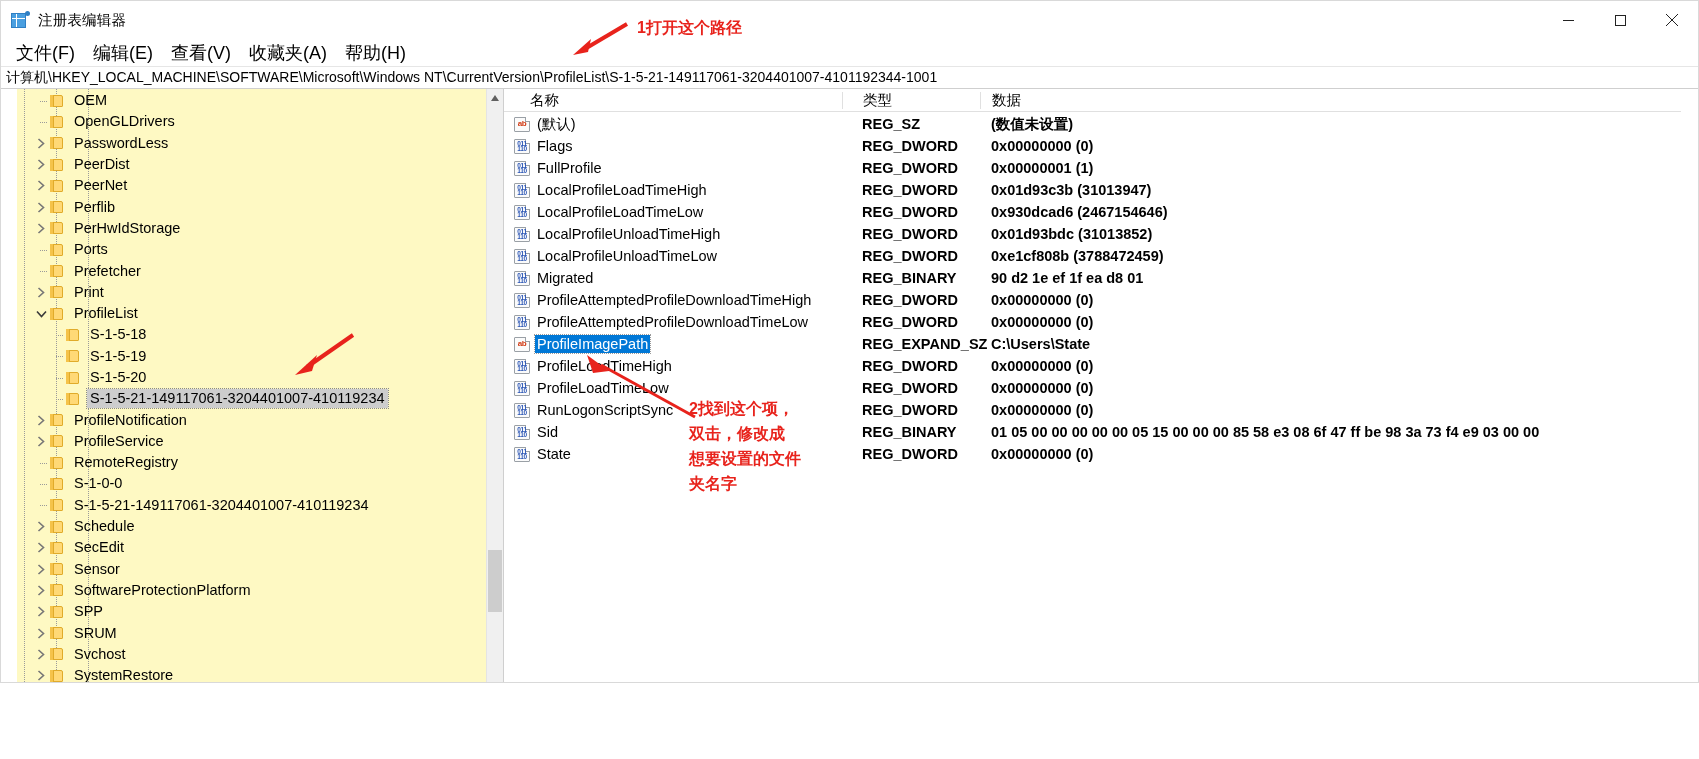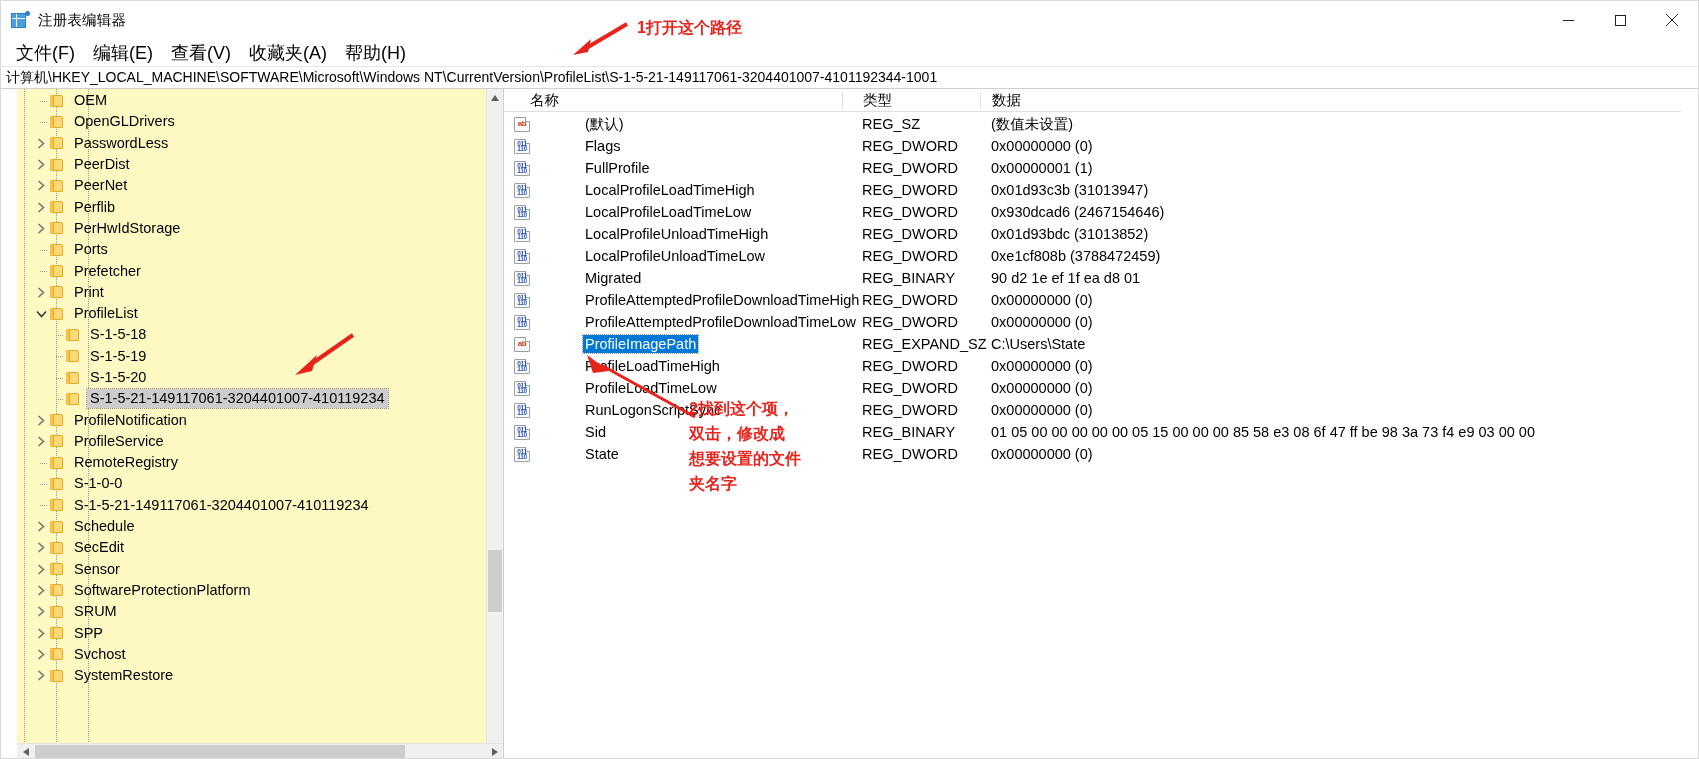--- a/index.html
+++ b/index.html
@@ -9,21 +9,21 @@
   }
   body {
     font-family: "Liberation Sans", "DejaVu Sans", sans-serif;
     font-size: 14px;
     color: #000000;
     -webkit-font-smoothing: antialiased;
   }
   #app {
     position: relative;
     width: 1699px;
-    height: 759px;
+    height: 683px;
     overflow: hidden;
     background: #ffffff;
     border: 1px solid #d9d9d9;
     box-sizing: border-box;
   }
 
   
   .titlebar {
     position: relative;
     height: 38px;
@@ -243,24 +243,23 @@
     display: flex;
     align-items: center;
     font-size: 14.5px;
     white-space: nowrap;
   }
   .list-row .col-name {
     display: flex;
     align-items: center;
     padding-left: 10px;
     border-left: none;
-    gap: 48px;
   }
   .list-row .col-type,
-  .list-row .col-data { border-left: none; }
+  .list-row .col-data { border-left: none; font-weight: bold; }
 
   .val-icon {
     width: 16px; height: 15px;
     flex: none;
     margin-right: 5px;
     position: relative;
     background: #fbfbfb;
     border: 1px solid #9aa0a6;
     box-sizing: border-box;
     border-radius: 1px;
@@ -708,34 +707,34 @@
             <div class="guide"></div>
             <div class="twisty">
               <svg width="8" height="11" viewBox="0 0 8 11">
                 <polyline points="1.5,1 6.5,5.5 1.5,10" fill="none" stroke="#767676" stroke-width="1.6"></polyline>
               </svg>
             </div>
             <div class="folder">
               <div class="back"></div>
               <div class="spine"></div>
             </div>
+            <span class="label-box">SPP</span>
+          </div>
+          <div class="tree-row">
+            <div class="guide"></div>
+            <div class="twisty">
+              <svg width="8" height="11" viewBox="0 0 8 11">
+                <polyline points="1.5,1 6.5,5.5 1.5,10" fill="none" stroke="#767676" stroke-width="1.6"></polyline>
+              </svg>
+            </div>
+            <div class="folder">
+              <div class="back"></div>
+              <div class="spine"></div>
+            </div>
             <span class="label-box">SRUM</span>
-          </div>
-          <div class="tree-row">
-            <div class="guide"></div>
-            <div class="twisty">
-              <svg width="8" height="11" viewBox="0 0 8 11">
-                <polyline points="1.5,1 6.5,5.5 1.5,10" fill="none" stroke="#767676" stroke-width="1.6"></polyline>
-              </svg>
-            </div>
-            <div class="folder">
-              <div class="back"></div>
-              <div class="spine"></div>
-            </div>
-            <span class="label-box">SPP</span>
           </div>
           <div class="tree-row">
             <div class="guide"></div>
             <div class="twisty">
               <svg width="8" height="11" viewBox="0 0 8 11">
                 <polyline points="1.5,1 6.5,5.5 1.5,10" fill="none" stroke="#767676" stroke-width="1.6"></polyline>
               </svg>
             </div>
             <div class="folder">
               <div class="back"></div>

